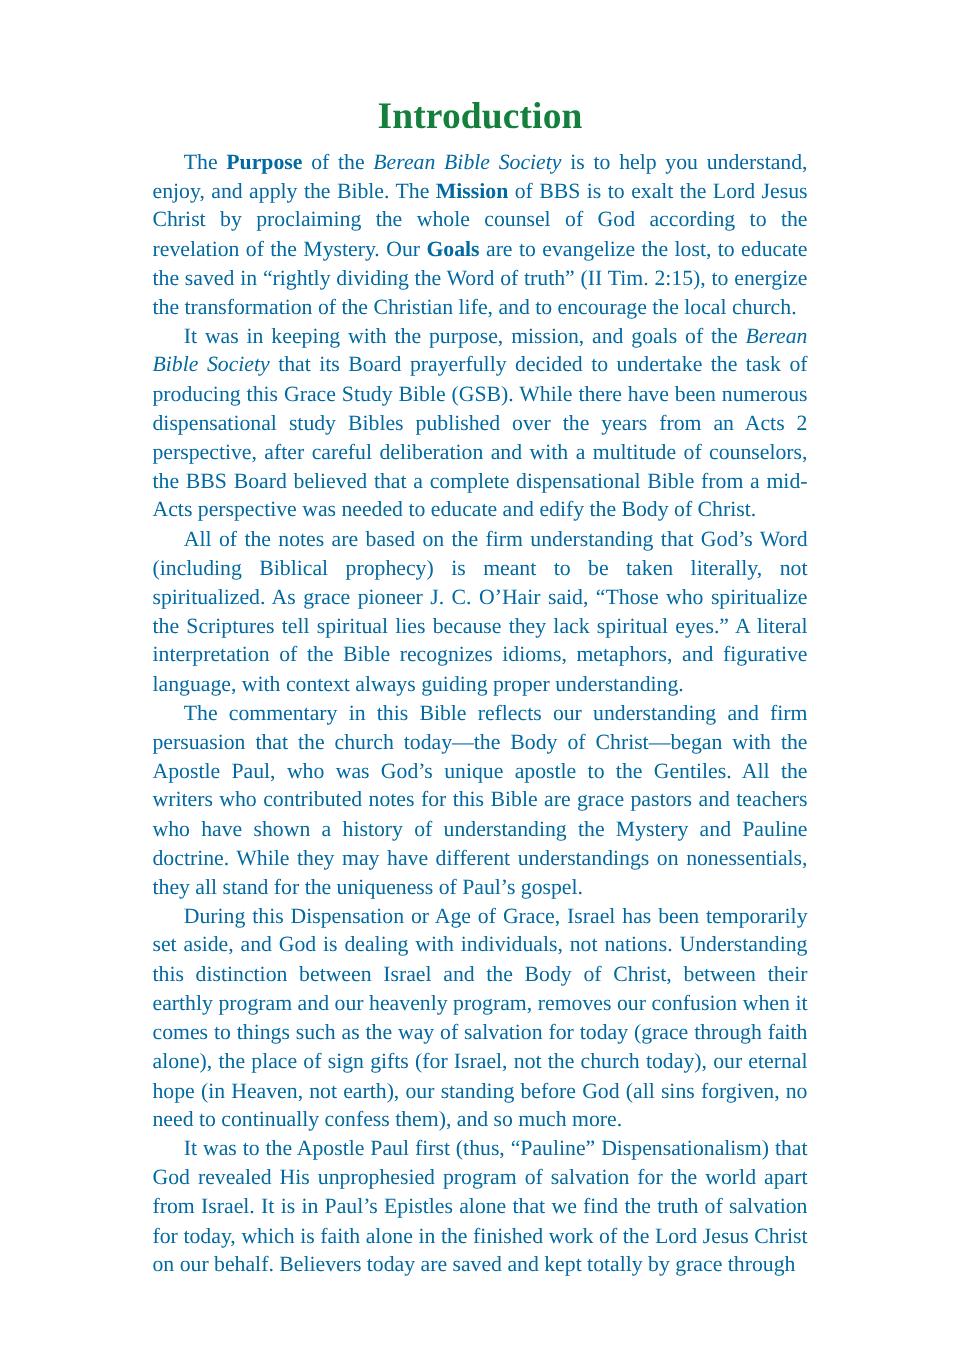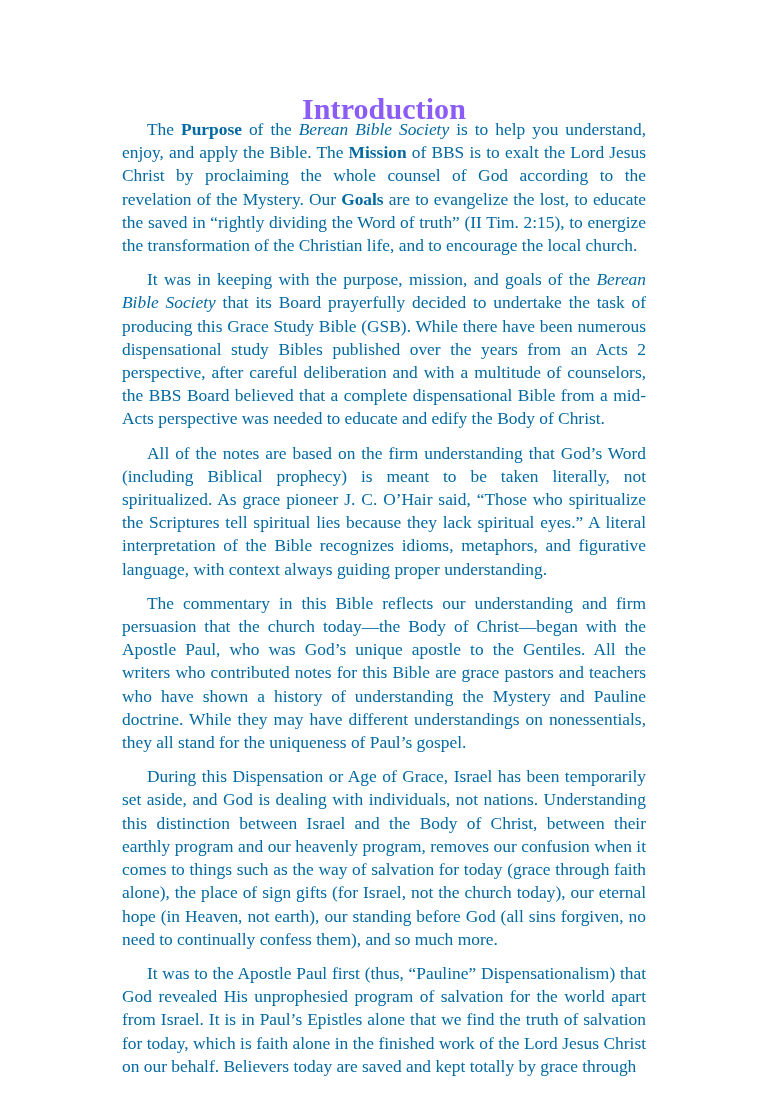--- a/index.html
+++ b/index.html
@@ -16,48 +16,48 @@
     -webkit-font-smoothing: antialiased;
   }
   .page {
     position: relative;
     width: 768px;
     height: 1097px;
     box-sizing: border-box;
   }
   .page-title {
     position: absolute;
-    top: 72px;
+    top: 56px;
     left: 122px;
     width: 524px;
     text-align: center;
     font-size: 30px;
     font-weight: bold;
     letter-spacing: 0.1px;
-    color: #8b5cf6;
+    color: #15803d;
     line-height: 1.1;
   }
   .body-text {
     position: absolute;
     top: 118px;
     left: 122px;
     width: 524px;
   }
   .para {
     margin: 0;
     text-indent: 25px;
     text-align: justify;
     font-size: 17.4px;
     line-height: 23.2px;
     color: #0369a1;
     hyphens: manual;
     -webkit-hyphens: manual;
   }
   .para + .para {
-    margin-top: 11px;
+    margin-top: 0;
   }
   .b { font-weight: bold; }
   .i { font-style: italic; }
 </style>
 </head>
 <body>
 
 <div class="page">
 
   <h1 class="page-title">Introduction</h1>

